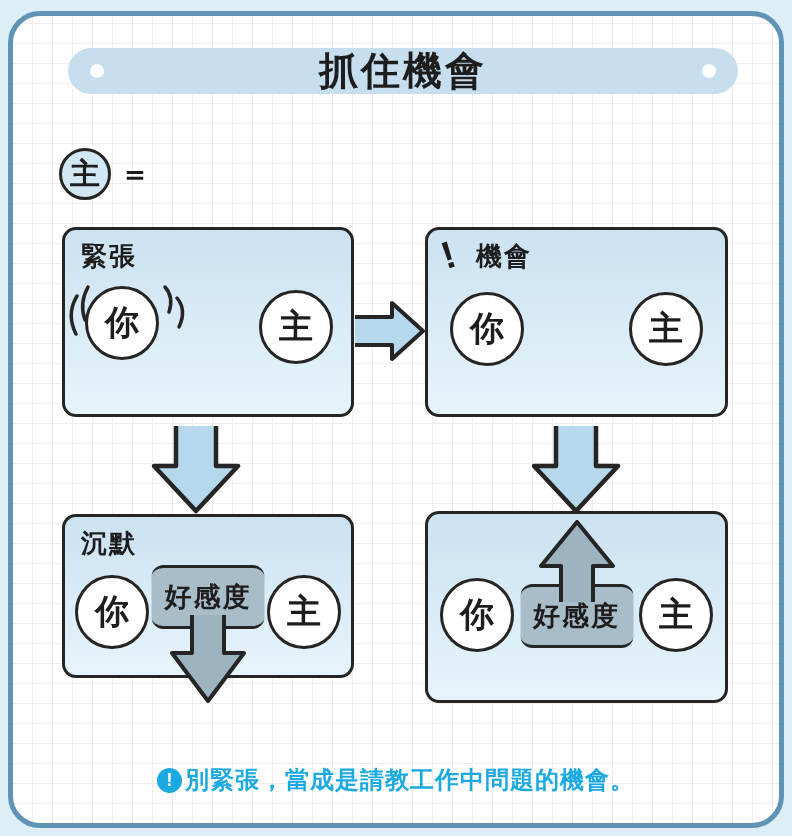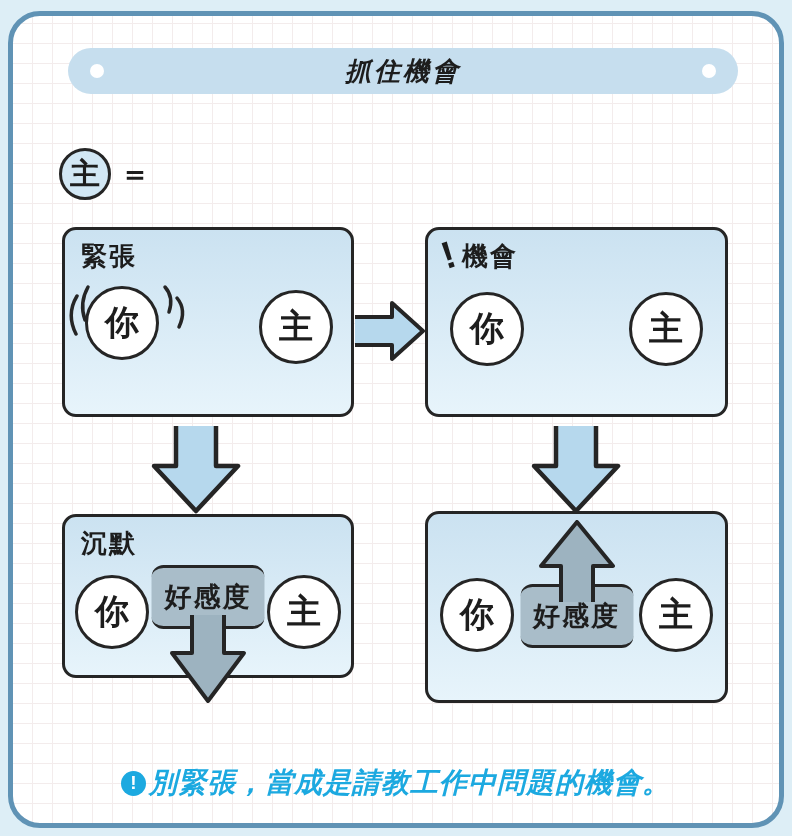--- a/index.html
+++ b/index.html
@@ -21,21 +21,21 @@
       repeating-linear-gradient(0deg,  transparent 0 19px, #f3ecec 19px 20px),
       repeating-linear-gradient(90deg, transparent 0 19px, #f3ecec 19px 20px);
   }
 
   
   .banner {
     position: absolute; left: 55px; top: 32px; width: 670px; height: 46px;
     background: #c6deee; border-radius: 23px;
     display: flex; align-items: center; justify-content: center;
   }
-  .banner-title { font-size: 26px; font-weight: 700; letter-spacing: 3px; font-style: italic; }
+  .banner-title { font-size: 39px; font-weight: 700; letter-spacing: 3px; }
   .banner-hole {
     position: absolute; top: 16px; width: 14px; height: 14px;
     background: #ffffff; border-radius: 50%;
   }
   .banner-hole.left  { left: 22px; }
   .banner-hole.right { right: 22px; }
 
   
   .legend {
     position: absolute; left: 46px; top: 132px;
@@ -58,21 +58,21 @@
   }
   .panel.tl { left: 49px;  top: 211px; width: 292px; height: 190px; }
   .panel.tr { left: 412px; top: 211px; width: 303px; height: 190px; }
   .panel.bl { left: 49px;  top: 498px; width: 292px; height: 164px; }
   .panel.br { left: 412px; top: 495px; width: 303px; height: 192px; }
 
   .panel-title {
     position: absolute; left: 16px; top: 9px;
     font-size: 26px; font-weight: 600; letter-spacing: 2px;
   }
-  .panel.tr .panel-title { left: 34px; }
+  .panel.tr .panel-title { left: 48px; }
 
   .person {
     position: absolute; width: 74px; height: 74px;
     background: #ffffff; border: 3.5px solid #252525; border-radius: 50%;
     display: flex; align-items: center; justify-content: center;
     font-size: 34px; font-weight: 600;
   }
   .panel.tl .person.you  { left: 20px;  top: 56px; }
   .panel.tl .person.boss { right: 18px; top: 60px; }
   .panel.tr .person.you  { left: 22px;  top: 62px; }
@@ -114,21 +114,21 @@
   .note {
     position: absolute; left: 0; right: 0; top: 748px;
     display: flex; align-items: center; justify-content: center; gap: 3px;
   }
   .note-icon {
     width: 25px; height: 25px; border-radius: 50%;
     background: #1ca9e0; color: #ffffff;
     display: flex; align-items: center; justify-content: center;
     font-size: 19px; font-weight: 800; flex: 0 0 auto;
   }
-  .note-text { color: #1ca9e0; font-size: 28px; font-weight: 600; letter-spacing: 1px; font-style: italic; }
+  .note-text { color: #1ca9e0; font-size: 24px; font-weight: 600; letter-spacing: 1px; }
 </style>
 </head>
 <body>
 
 <div class="stage">
   <div class="card">
 
     <div class="banner">
       <span class="banner-hole left"></span>
       <span class="banner-title">抓住機會</span>

